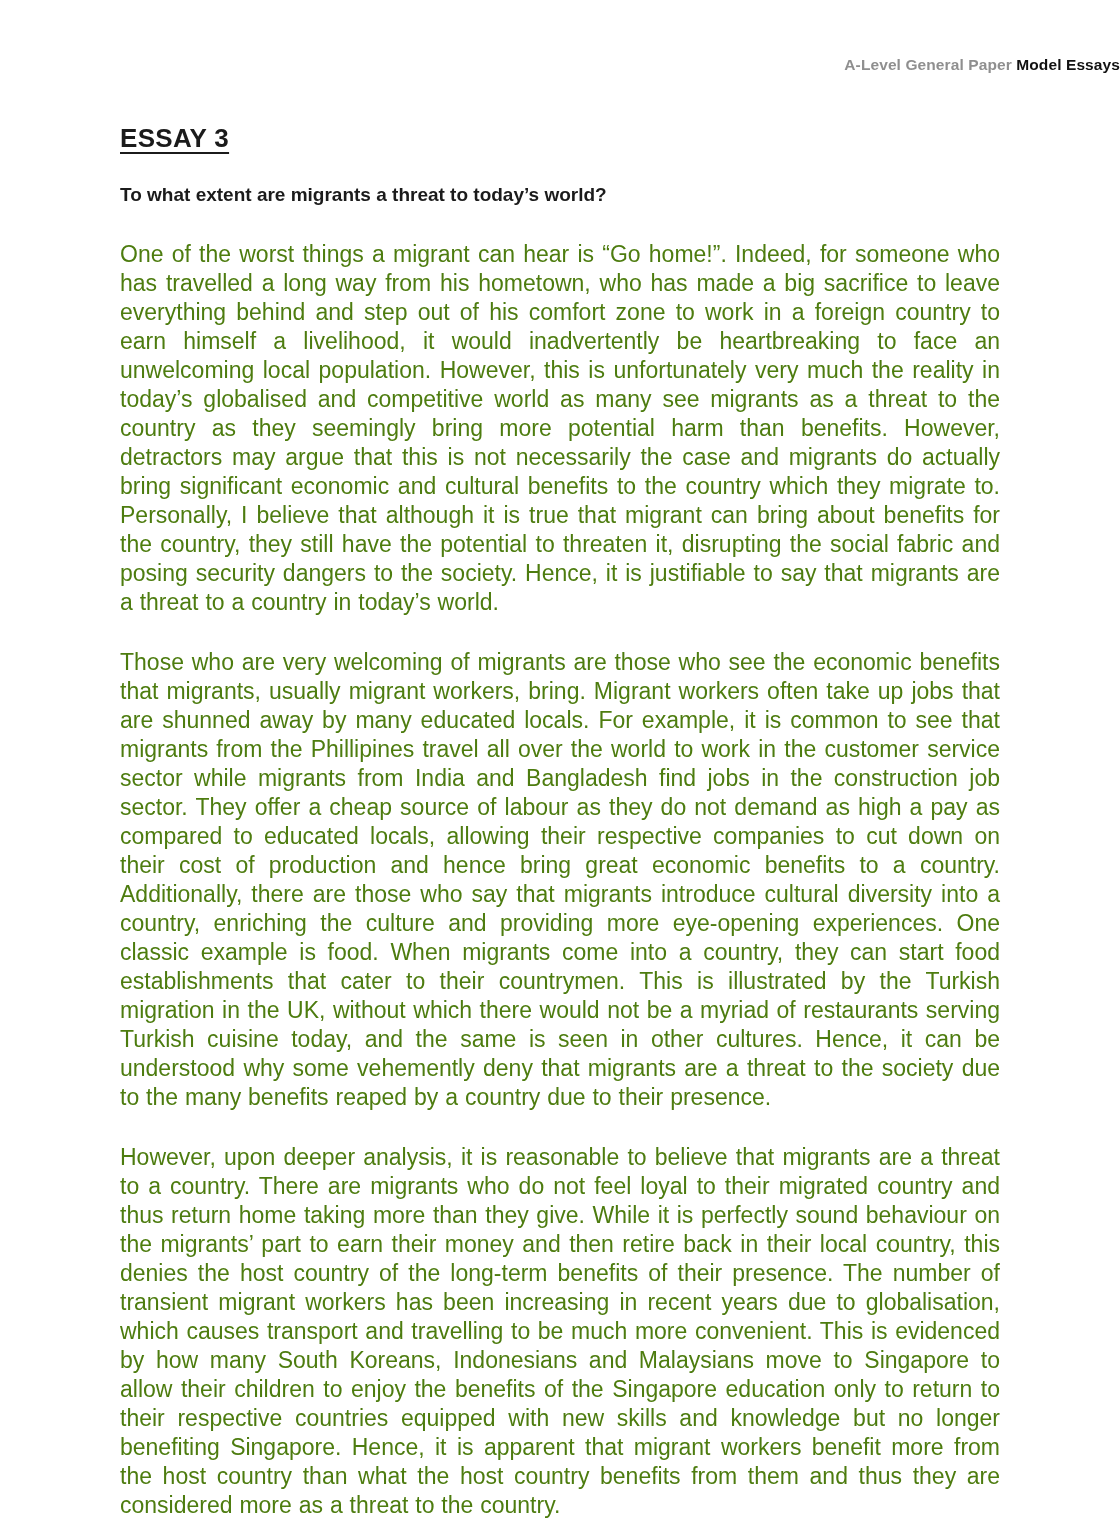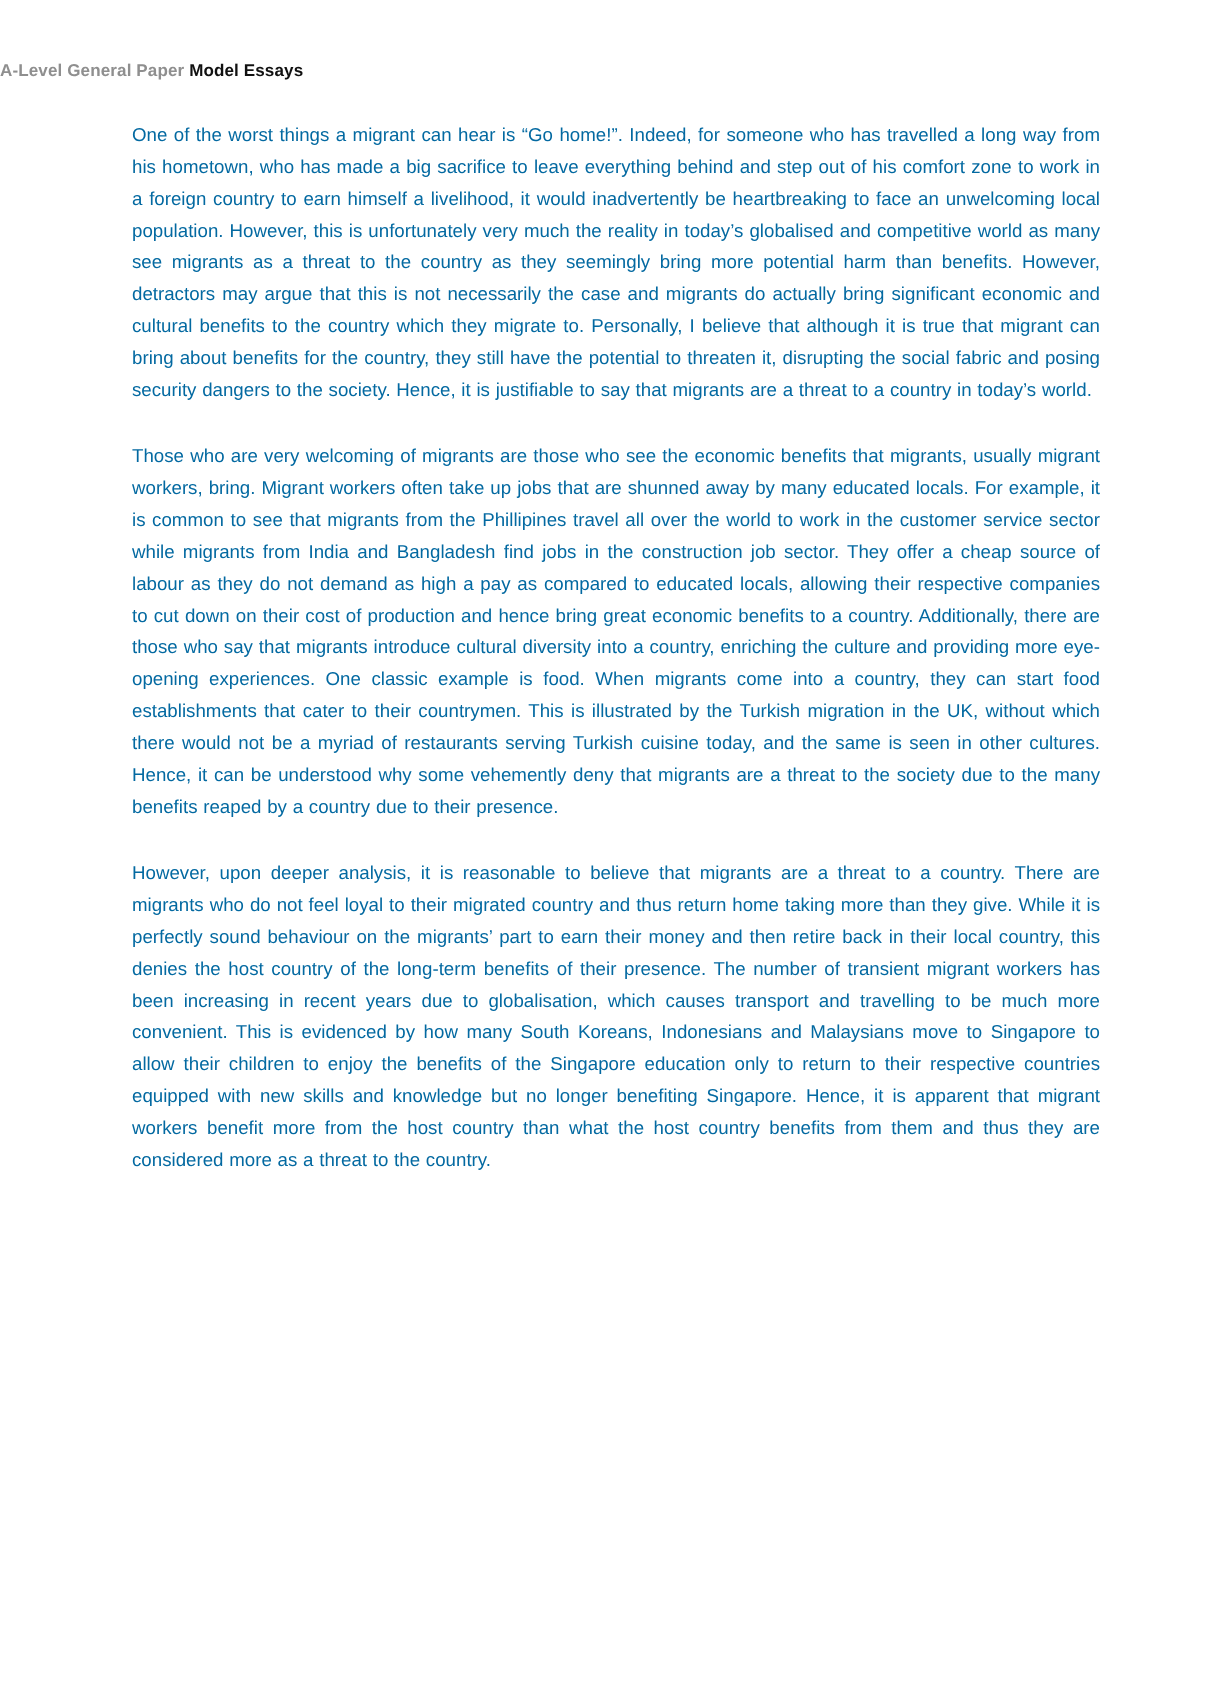--- a/index.html
+++ b/index.html
@@ -8,21 +8,21 @@
   }
   body {
     width: 1120px;
     min-height: 1533px;
     font-family: "Liberation Sans", "DejaVu Sans", sans-serif;
     color: #333333;
     position: relative;
   }
   .running-header {
     padding-top: 56px;
-    text-align: left;
+    text-align: right;
     font-size: 15.5px;
     font-weight: bold;
     letter-spacing: 0.1px;
   }
   .running-header .series { color: #8f8f8f; }
   .running-header .volume { color: #111111; }
   .page-content {
     margin-left: 120px;
     width: 880px;
   }
@@ -39,42 +39,46 @@
     text-underline-offset: 5px;
   }
   .essay-question {
     margin-top: 30px;
     font-size: 19px;
     font-weight: bold;
     color: #1b1b1b;
   }
   .essay-paragraph {
     margin-top: 31px;
-    font-size: 17px;
+    font-size: 23px;
     line-height: 29px;
     text-align: justify;
-    color: #0369a1;
+    color: #4d7c0f;
     word-spacing: 0.5px;
   }
   .essay-paragraph:first-of-type {
     margin-top: 34px;
   }
 </style>
 </head>
 <body>
 
 <header class="running-header">
   <span class="series">A-Level General Paper</span>
   <span> </span>
   <span class="volume">Model Essays</span>
 </header>
 
 <main class="page-content">
 
+  <h1 class="essay-heading">
+    <span>ESSAY 3</span>
+  </h1>
 
+  <h2 class="essay-question">To what extent are migrants a threat to today’s world?</h2>
 
   <p class="essay-paragraph">One of the worst things a migrant can hear is “Go home!”. Indeed, for someone who has travelled a long way from his hometown, who has made a big sacrifice to leave everything behind and step out of his comfort zone to work in a foreign country to earn himself a livelihood, it would inadvertently be heartbreaking to face an unwelcoming local population. However, this is unfortunately very much the reality in today’s globalised and competitive world as many see migrants as a threat to the country as they seemingly bring more potential harm than benefits. However, detractors may argue that this is not necessarily the case and migrants do actually bring significant economic and cultural benefits to the country which they migrate to. Personally, I believe that although it is true that migrant can bring about benefits for the country, they still have the potential to threaten it, disrupting the social fabric and posing security dangers to the society. Hence, it is justifiable to say that migrants are a threat to a country in today’s world.</p>
 
   <p class="essay-paragraph">Those who are very welcoming of migrants are those who see the economic benefits that migrants, usually migrant workers, bring. Migrant workers often take up jobs that are shunned away by many educated locals. For example, it is common to see that migrants from the Phillipines travel all over the world to work in the customer service sector while migrants from India and Bangladesh find jobs in the construction job sector. They offer a cheap source of labour as they do not demand as high a pay as compared to educated locals, allowing their respective companies to cut down on their cost of production and hence bring great economic benefits to a country. Additionally, there are those who say that migrants introduce cultural diversity into a country, enriching the culture and providing more eye-opening experiences. One classic example is food. When migrants come into a country, they can start food establishments that cater to their countrymen. This is illustrated by the Turkish migration in the UK, without which there would not be a myriad of restaurants serving Turkish cuisine today, and the same is seen in other cultures. Hence, it can be understood why some vehemently deny that migrants are a threat to the society due to the many benefits reaped by a country due to their presence.</p>
 
   <p class="essay-paragraph">However, upon deeper analysis, it is reasonable to believe that migrants are a threat to a country. There are migrants who do not feel loyal to their migrated country and thus return home taking more than they give. While it is perfectly sound behaviour on the migrants’ part to earn their money and then retire back in their local country, this denies the host country of the long-term benefits of their presence. The number of transient migrant workers has been increasing in recent years due to globalisation, which causes transport and travelling to be much more convenient. This is evidenced by how many South Koreans, Indonesians and Malaysians move to Singapore to allow their children to enjoy the benefits of the Singapore education only to return to their respective countries equipped with new skills and knowledge but no longer benefiting Singapore. Hence, it is apparent that migrant workers benefit more from the host country than what the host country benefits from them and thus they are considered more as a threat to the country.</p>
 
 
 </main>
 

